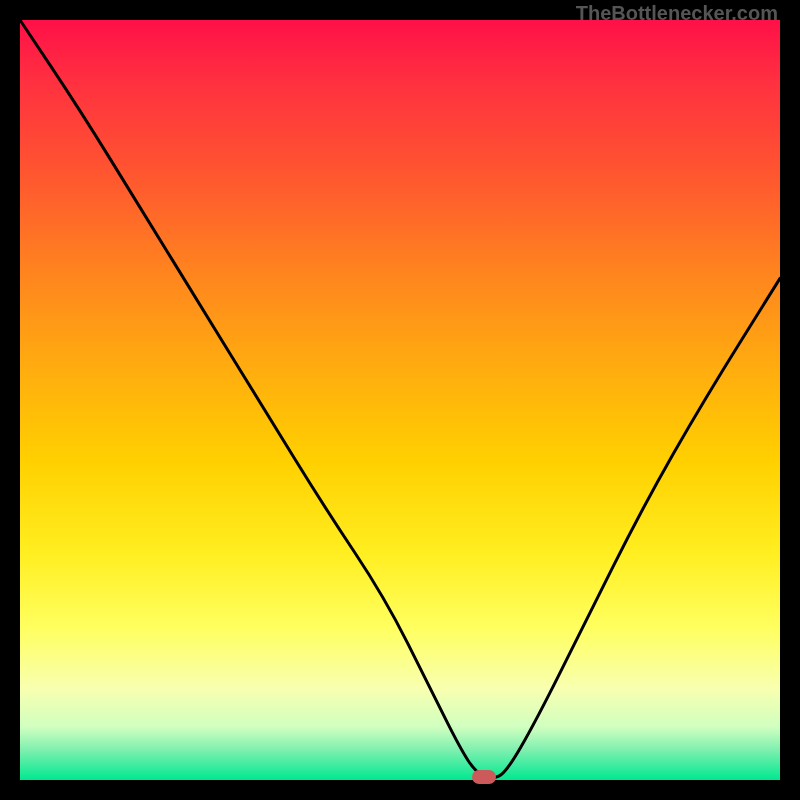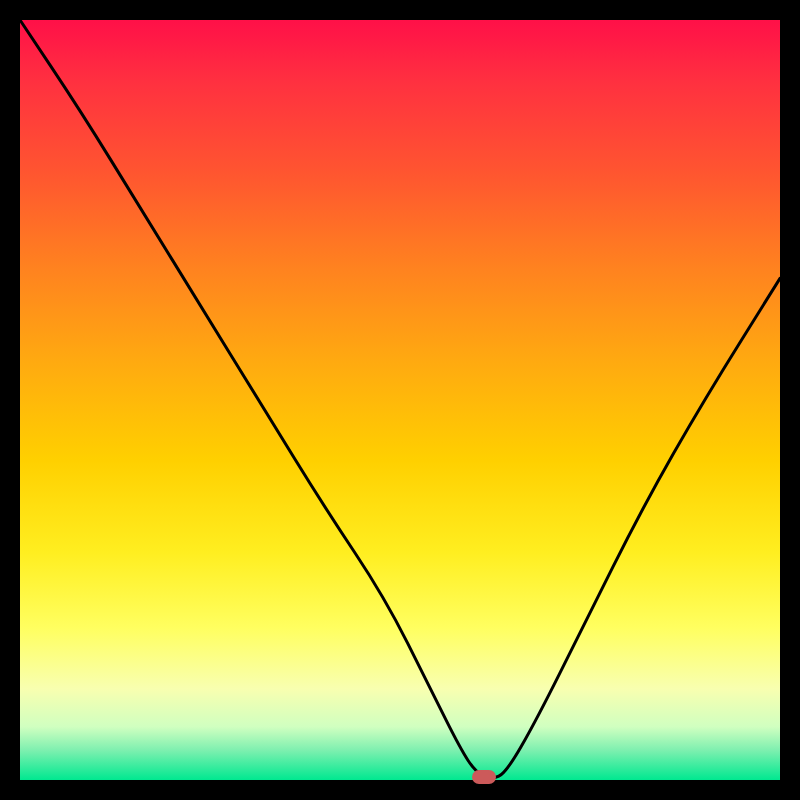--- a/index.html
+++ b/index.html
@@ -61,19 +61,20 @@
     height: 14px;
     background: #cc5a5a;
     border-radius: 7px;
     z-index: 5;
   }
 </style>
 </head>
 <body>
 
 <div class="chart-container">
+  <div class="caption">TheBottlenecker.com</div>
   <div class="plot-area">
     <svg class="curve" viewBox="0 0 760 760" preserveAspectRatio="none">
       <path id="curve-path" d="M 0 0 Q 0 0 30.400000000000002 45.60000000000002 Q 60.800000000000004 91.20000000000005 91.2 140.60000000000002 Q 121.60000000000001 190 152 239.4 Q 182.4 288.8 212.8 338.20000000000005 Q 243.20000000000002 387.6 273.6 437 Q 304 486.40000000000003 334.4 532 Q 364.8 577.6 387.6 623.2 Q 410.40000000000003 668.8 425.6 699.2 Q 440.79999999999995 729.6 448.4 741 Q 456 752.4 463.6 756.2 Q 471.2 760 478.8 756.2 Q 486.40000000000003 752.4 501.6 725.8 Q 516.8000000000001 699.2 539.6 653.6 Q 562.4 608 592.8 547.2 Q 623.1999999999999 486.40000000000003 653.5999999999999 433.20000000000005 Q 684 380 722 319.2 T 760 258.4" fill="none" stroke="#000" stroke-width="3" stroke-linejoin="round" stroke-linecap="round"></path>
     </svg>
     <div id="marker" class="marker" style="left: 451.6px; top: 750px;"></div>
   </div>
 </div>
 
 </body></html>

